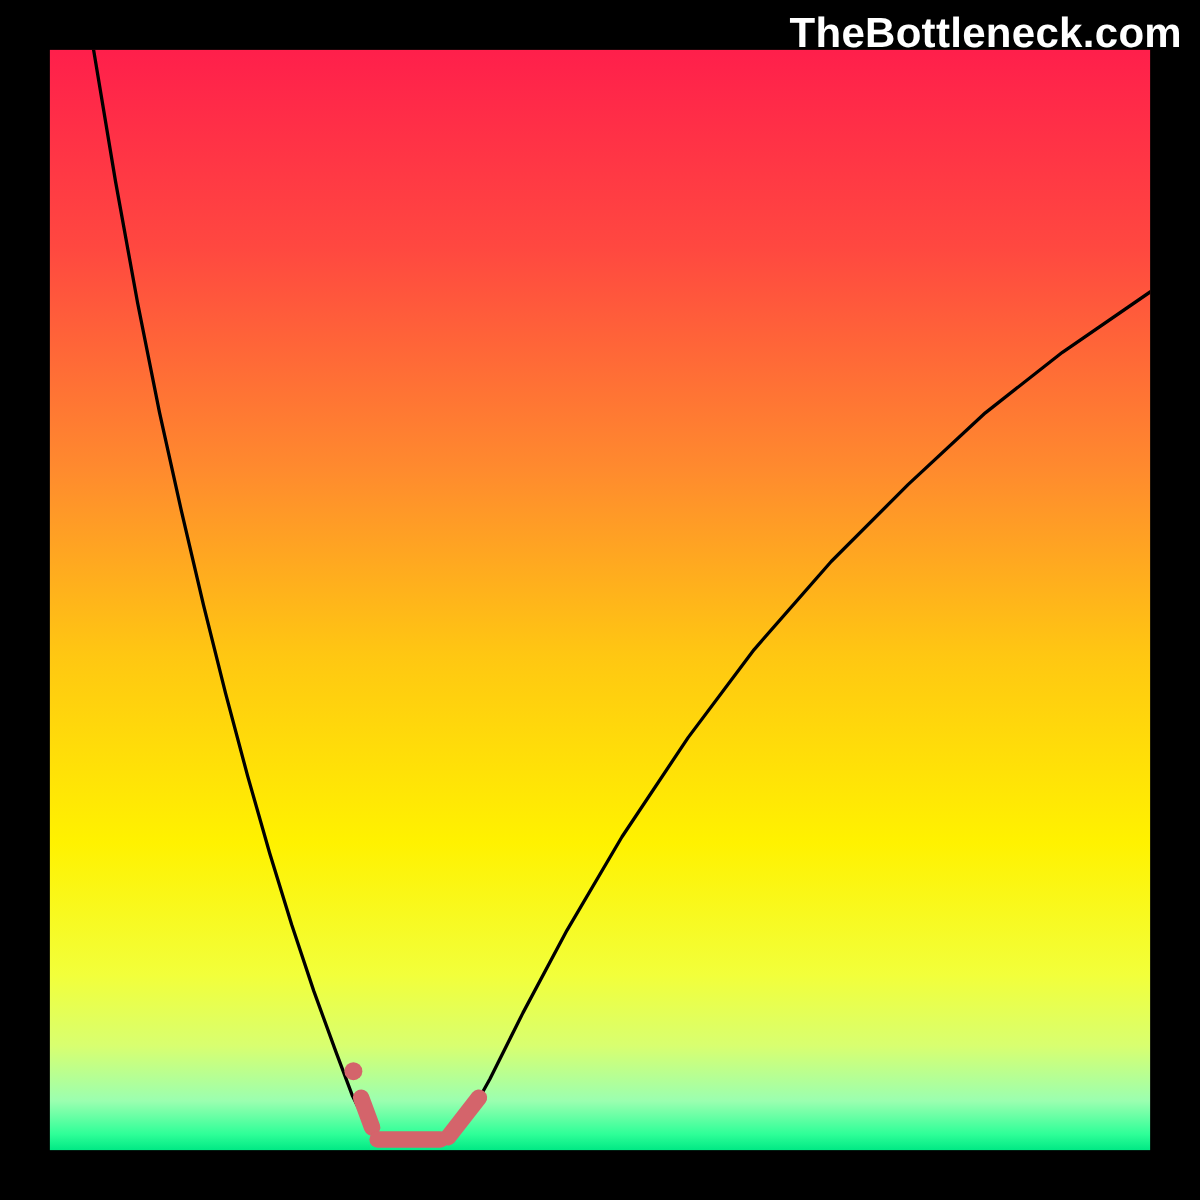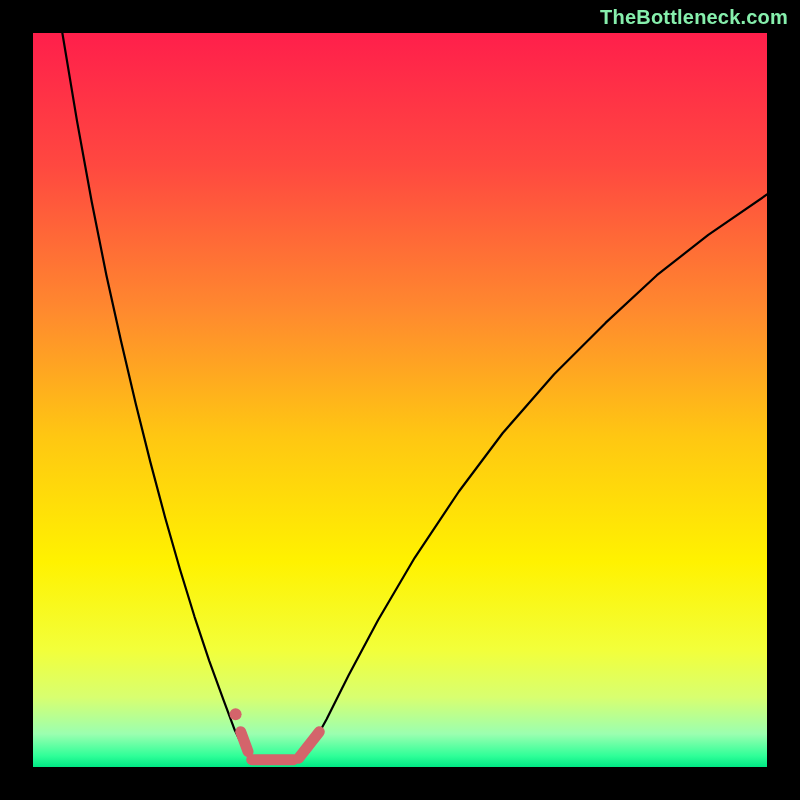--- a/index.html
+++ b/index.html
@@ -24,22 +24,22 @@
     left: 33px;
     top: 33px;
     width: 734px;
     height: 734px;
     overflow: hidden;
   }
   .watermark {
     position: absolute;
     top: 6px;
     right: 12px;
-    color: #86efac;
-    font-size: 20px;
+    color: #ffffff;
+    font-size: 28px;
     font-weight: 600;
     letter-spacing: 0.2px;
     user-select: none;
   }
   svg { display: block; }
 </style>
 </head>
 <body>
 
 <div class="frame">

